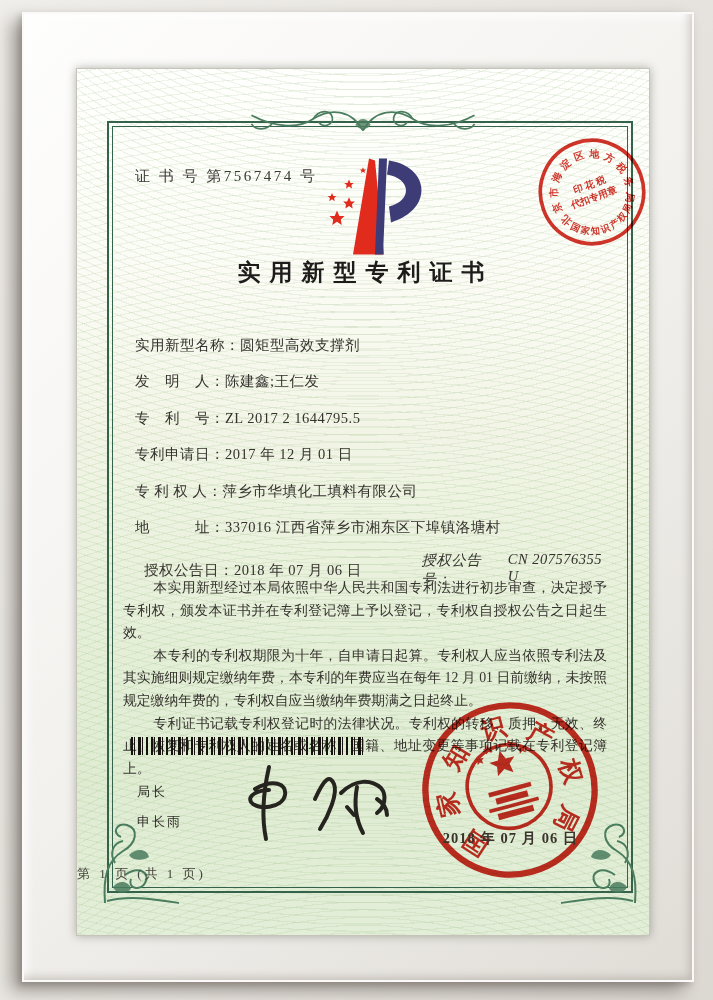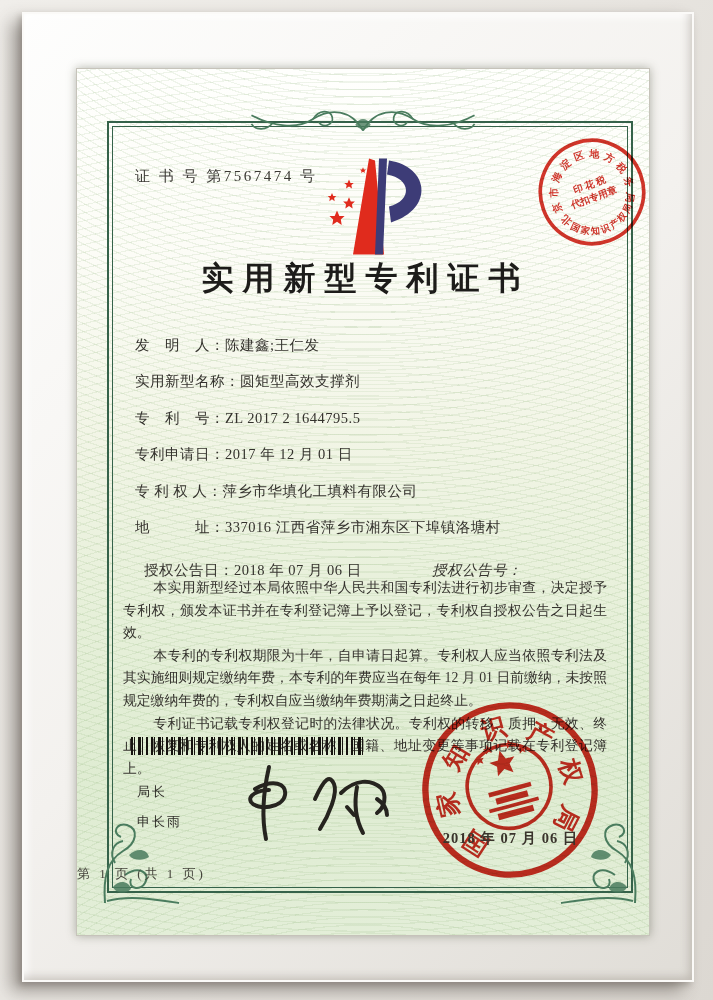--- a/index.html
+++ b/index.html
@@ -17,21 +17,21 @@
      repeating-radial-gradient(140% 95% at 50% -45%,rgba(124,168,102,.12) 0 1.2px,rgba(0,0,0,0) 1.2px 7px),
      repeating-radial-gradient(150% 95% at 50% 145%,rgba(124,168,102,.12) 0 1.2px,rgba(0,0,0,0) 1.2px 8px);}
   .border-frame{position:absolute;left:30px;top:52px;right:16px;bottom:42px;border:2px solid #35624a;}
   .border-frame::after{content:"";position:absolute;inset:3px;border:1px solid #35624a;}
   .flourish-top{position:absolute;top:28px;left:50%;transform:translateX(-50%);width:250px;height:48px;}
   .corner{position:absolute;width:96px;height:104px;}
   .corner.bl{left:18px;bottom:28px;}
   .corner.br{right:4px;bottom:28px;transform:scaleX(-1);}
   .cert-no{position:absolute;left:58px;top:98px;font-size:15px;letter-spacing:2.5px;color:#3b3934;}
   .logo{position:absolute;left:50%;transform:translateX(-52%);top:84px;width:150px;height:108px;}
-  .title{position:absolute;top:188px;left:0;width:100%;text-align:center;font-size:32px;font-weight:bold;
+  .title{position:absolute;top:188px;left:0;width:100%;text-align:center;font-size:23px;font-weight:bold;
     color:#1d1c1a;letter-spacing:9px;padding-left:5px;box-sizing:border-box;}
   .fields{position:absolute;left:58px;top:258px;width:478px;font-size:14.5px;color:#34322d;letter-spacing:.5px;}
   .frow{height:36.5px;display:flex;align-items:center;}
   .frow .lbl{white-space:pre;}
   .grant-row{margin-top:9px;display:flex;height:30px;align-items:center;}
   .grant-left{width:288px;display:flex;padding-left:9px;}
   .grant-right{display:flex;font-style:italic;}
   .body-text{position:absolute;left:46px;top:508px;width:484px;font-size:13.8px;line-height:22.6px;
     text-align:justify;color:#34322d;}
   .body-text p{margin:0;text-indent:2.2em;}
@@ -116,26 +116,26 @@
       <g fill="#3d3c77">
         <path d="M94,4 L102,4 L98,100 L90,100 Z"></path>
         <path d="M104,6 C144,12 150,54 106,68 L104,52 C128,46 126,24 102,20 Z"></path>
       </g>
     </svg>
 
     <div class="title">实用新型专利证书</div>
 
     <div class="fields">
       <div class="frow">
+        <span class="lbl">实用新型名称：</span>
+        <span class="val">圆矩型高效支撑剂</span>
+      </div>
+      <div class="frow">
         <span class="lbl">发　明　人：</span>
         <span class="val">陈建鑫;王仁发</span>
-      </div>
-      <div class="frow">
-        <span class="lbl">实用新型名称：</span>
-        <span class="val">圆矩型高效支撑剂</span>
       </div>
       <div class="frow">
         <span class="lbl">专　利　号：</span>
         <span class="val">ZL 2017 2 1644795.5</span>
       </div>
       <div class="frow">
         <span class="lbl">专利申请日：</span>
         <span class="val">2017 年 12 月 01 日</span>
       </div>
       <div class="frow">
@@ -146,20 +146,21 @@
         <span class="lbl">地　　　址：</span>
         <span class="val">337016 江西省萍乡市湘东区下埠镇洛塘村</span>
       </div>
       <div class="grant-row">
         <div class="grant-left">
           <span class="lbl">授权公告日：</span>
           <span class="val">2018 年 07 月 06 日</span>
         </div>
         <div class="grant-right">
           <span class="lbl">授权公告号：</span>
+          <span class="val">CN 207576355 U</span>
         </div>
       </div>
     </div>
 
     <div class="body-text">
       <p>本实用新型经过本局依照中华人民共和国专利法进行初步审查，决定授予专利权，颁发本证书并在专利登记簿上予以登记，专利权自授权公告之日起生效。</p>
       <p>本专利的专利权期限为十年，自申请日起算。专利权人应当依照专利法及其实施细则规定缴纳年费，本专利的年费应当在每年 12 月 01 日前缴纳，未按照规定缴纳年费的，专利权自应当缴纳年费期满之日起终止。</p>
       <p>专利证书记载专利权登记时的法律状况。专利权的转移、质押、无效、终止、恢复和专利权人的姓名或名称、国籍、地址变更等事项记载在专利登记簿上。</p>
     </div>
 

